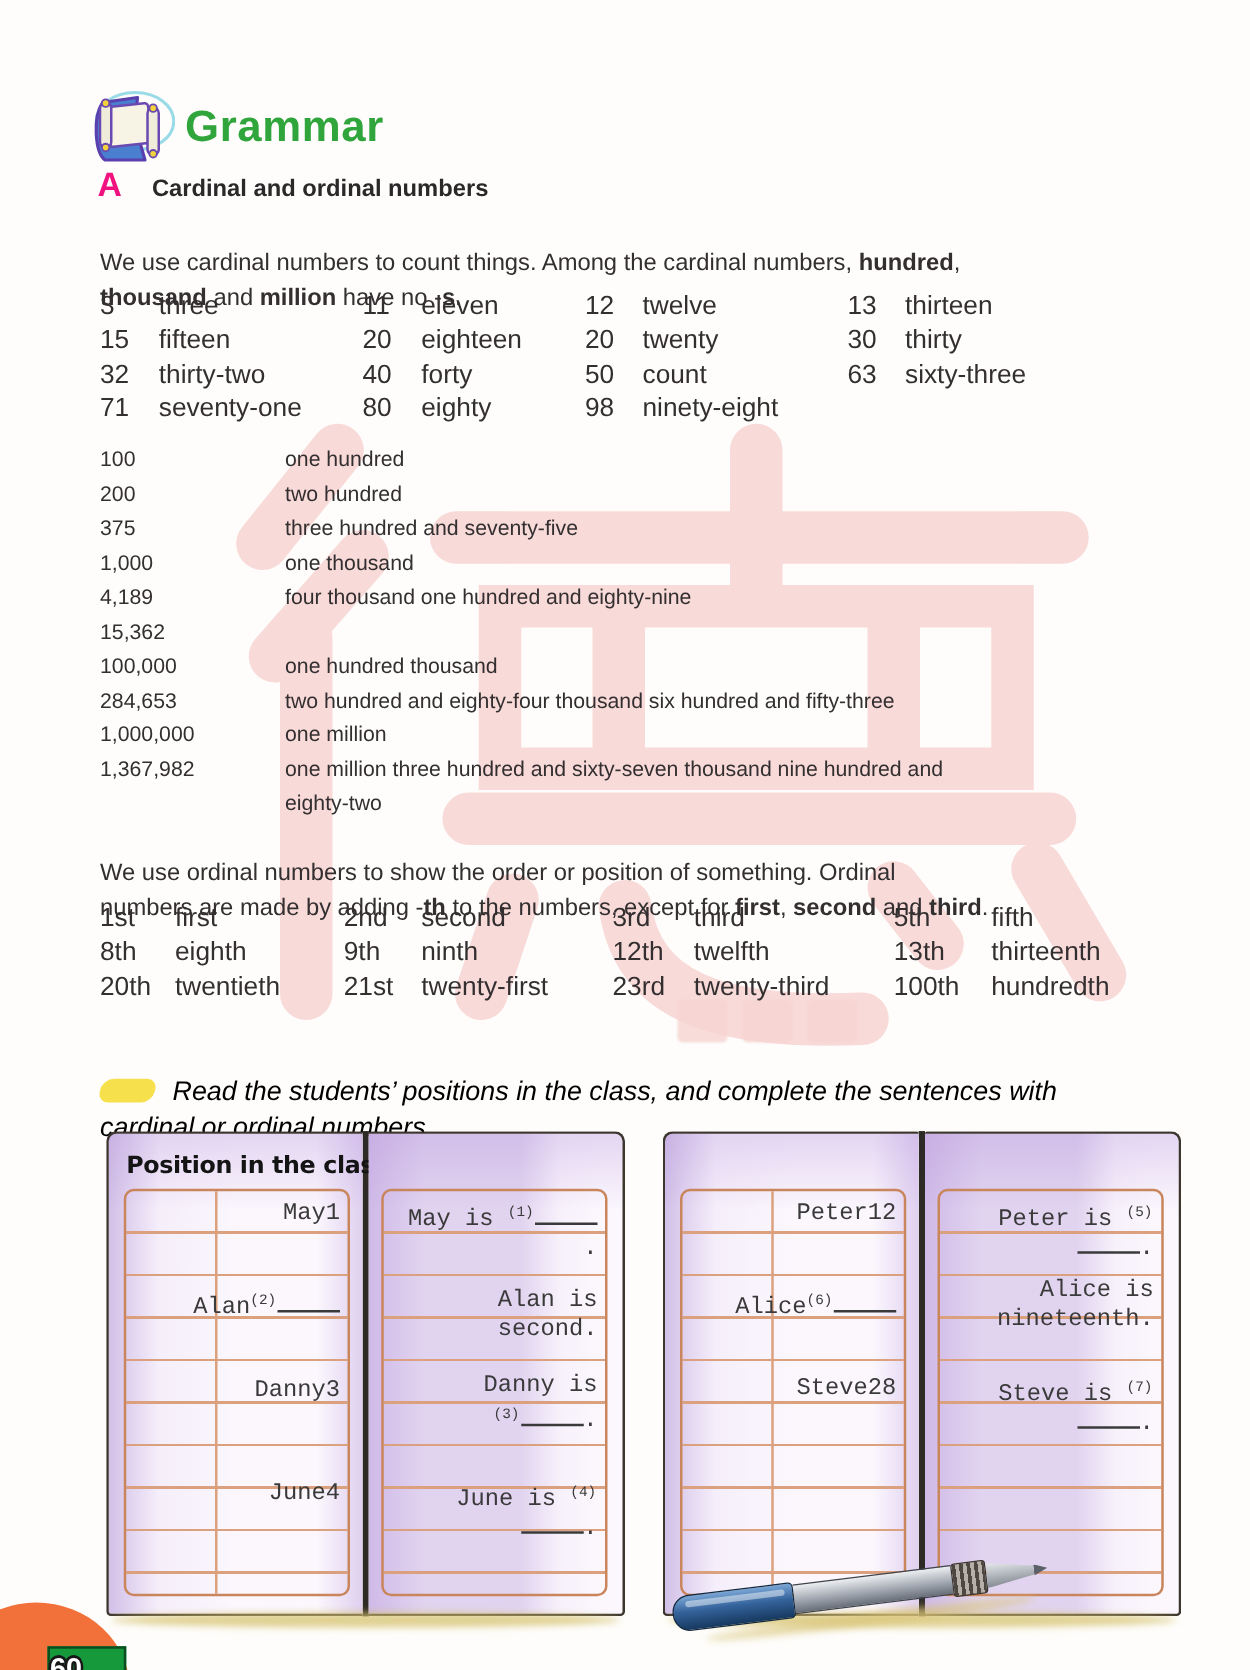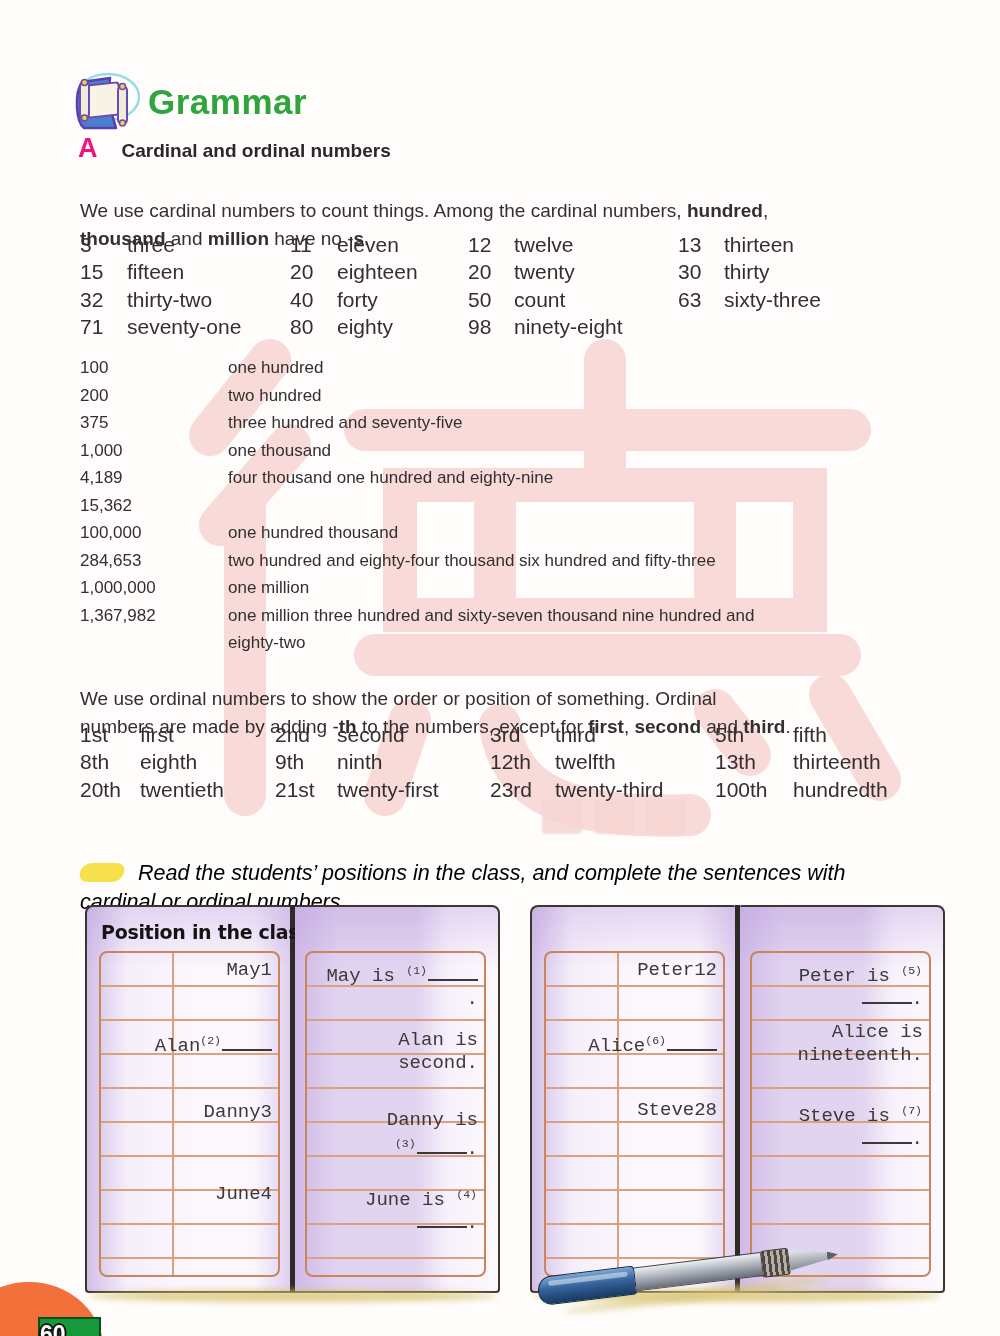--- a/index.html
+++ b/index.html
@@ -280,21 +280,21 @@
             <div class="nb-row" style="top: 76px;"><span class="nb-name">Alan</span><span class="nb-val"><span class="sup">(2)</span><span class="blank"></span></span></div>
             <div class="nb-row" style="top: 148px;"><span class="nb-name">Danny</span><span class="nb-val"><span>3</span></span></div>
             <div class="nb-row" style="top: 230px;"><span class="nb-name">June</span><span class="nb-val"><span>4</span></span></div>
           </div>
       </div>
       <div class="nb-spine"></div>
       <div class="nb-page pg-r">
         <div class="nb-ruled">
             <div class="nb-row" style="top: 6px;"><span>May is </span><span class="sup">(1)</span><span class="blank"></span><span>.</span></div>
             <div class="nb-row" style="top: 76px;"><span>Alan is second.</span></div>
-            <div class="nb-row" style="top: 156px; margin-left: 43px;"><span>Danny is </span><span class="sup">(3)</span><span class="blank"></span><span>.</span></div>
+            <div class="nb-row" style="top: 144px; margin-left: 43px;"><span>Danny is </span><span class="sup">(3)</span><span class="blank"></span><span>.</span></div>
             <div class="nb-row" style="top: 230px;"><span>June is </span><span class="sup">(4)</span><span class="blank"></span><span>.</span></div>
           </div>
       </div>
     </div>
   </div>
 
   <div class="notebook" id="nb2">
     <div class="nb-book">
       <div class="nb-page pg-l">
         <div class="nb-ruled cols">

